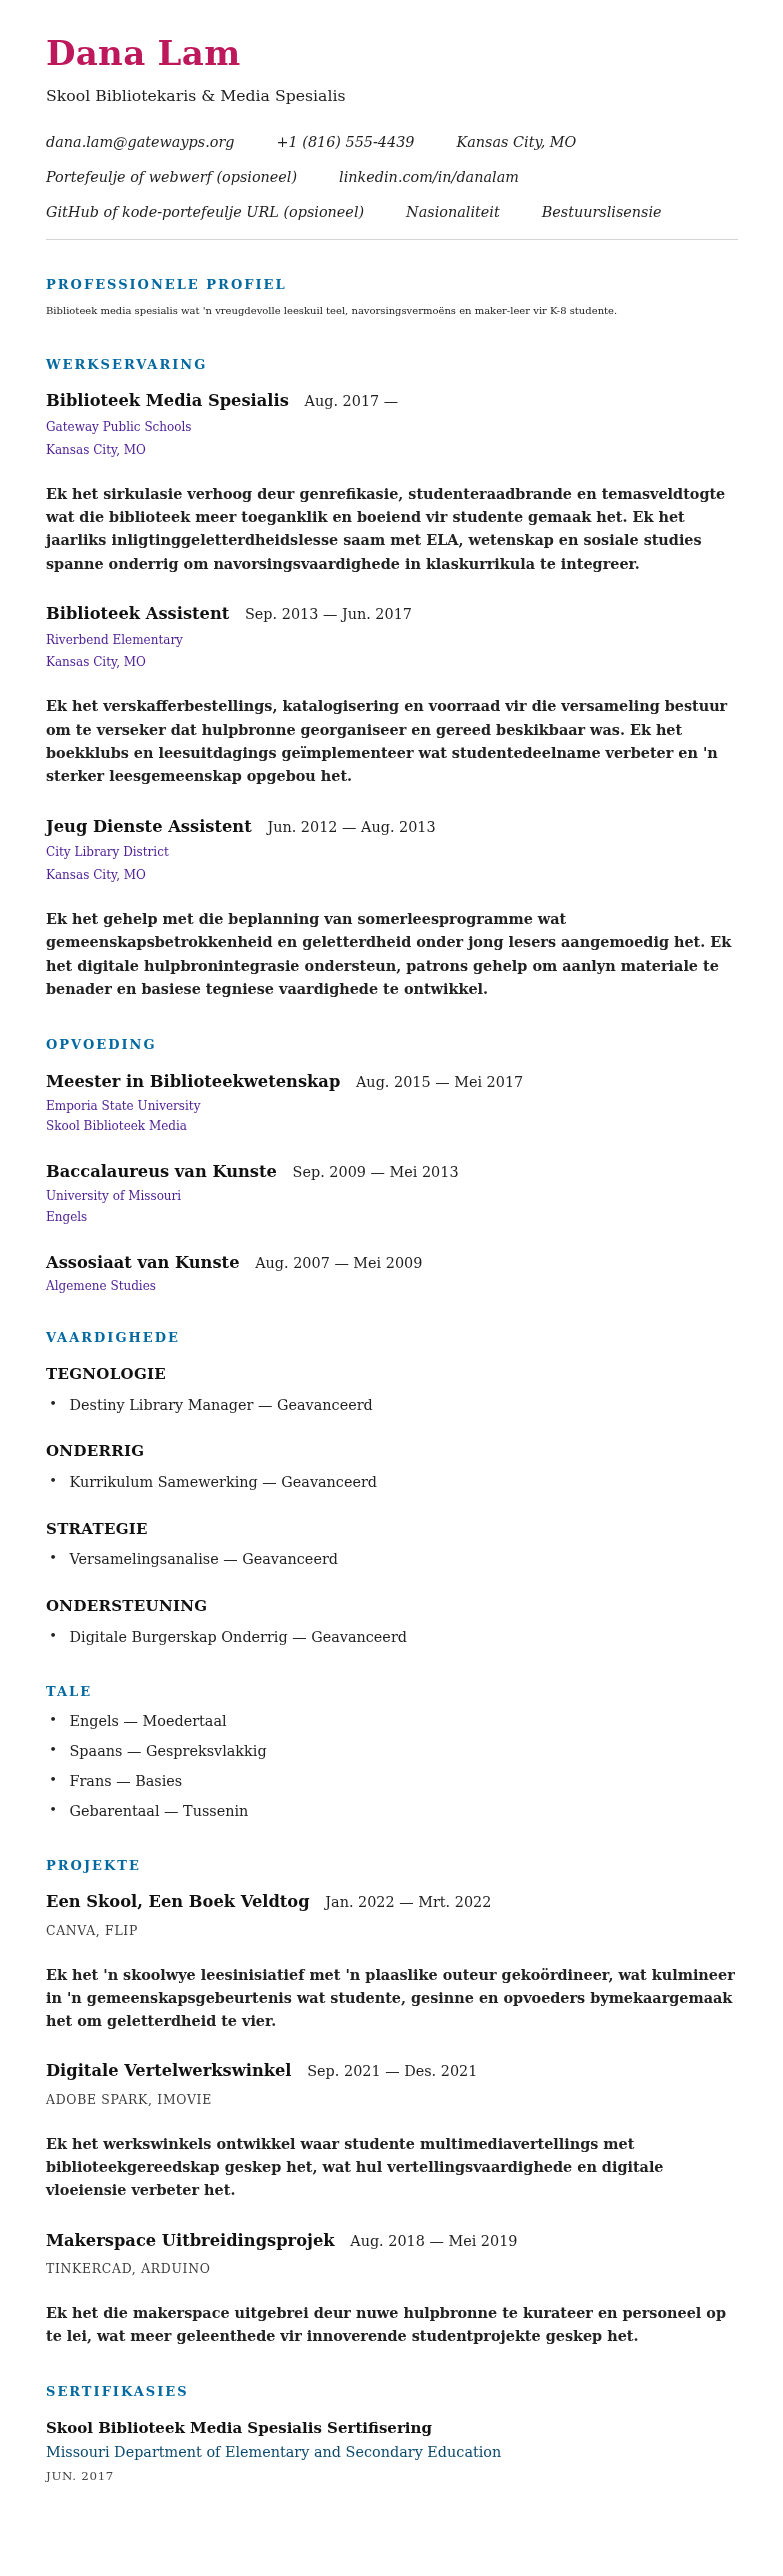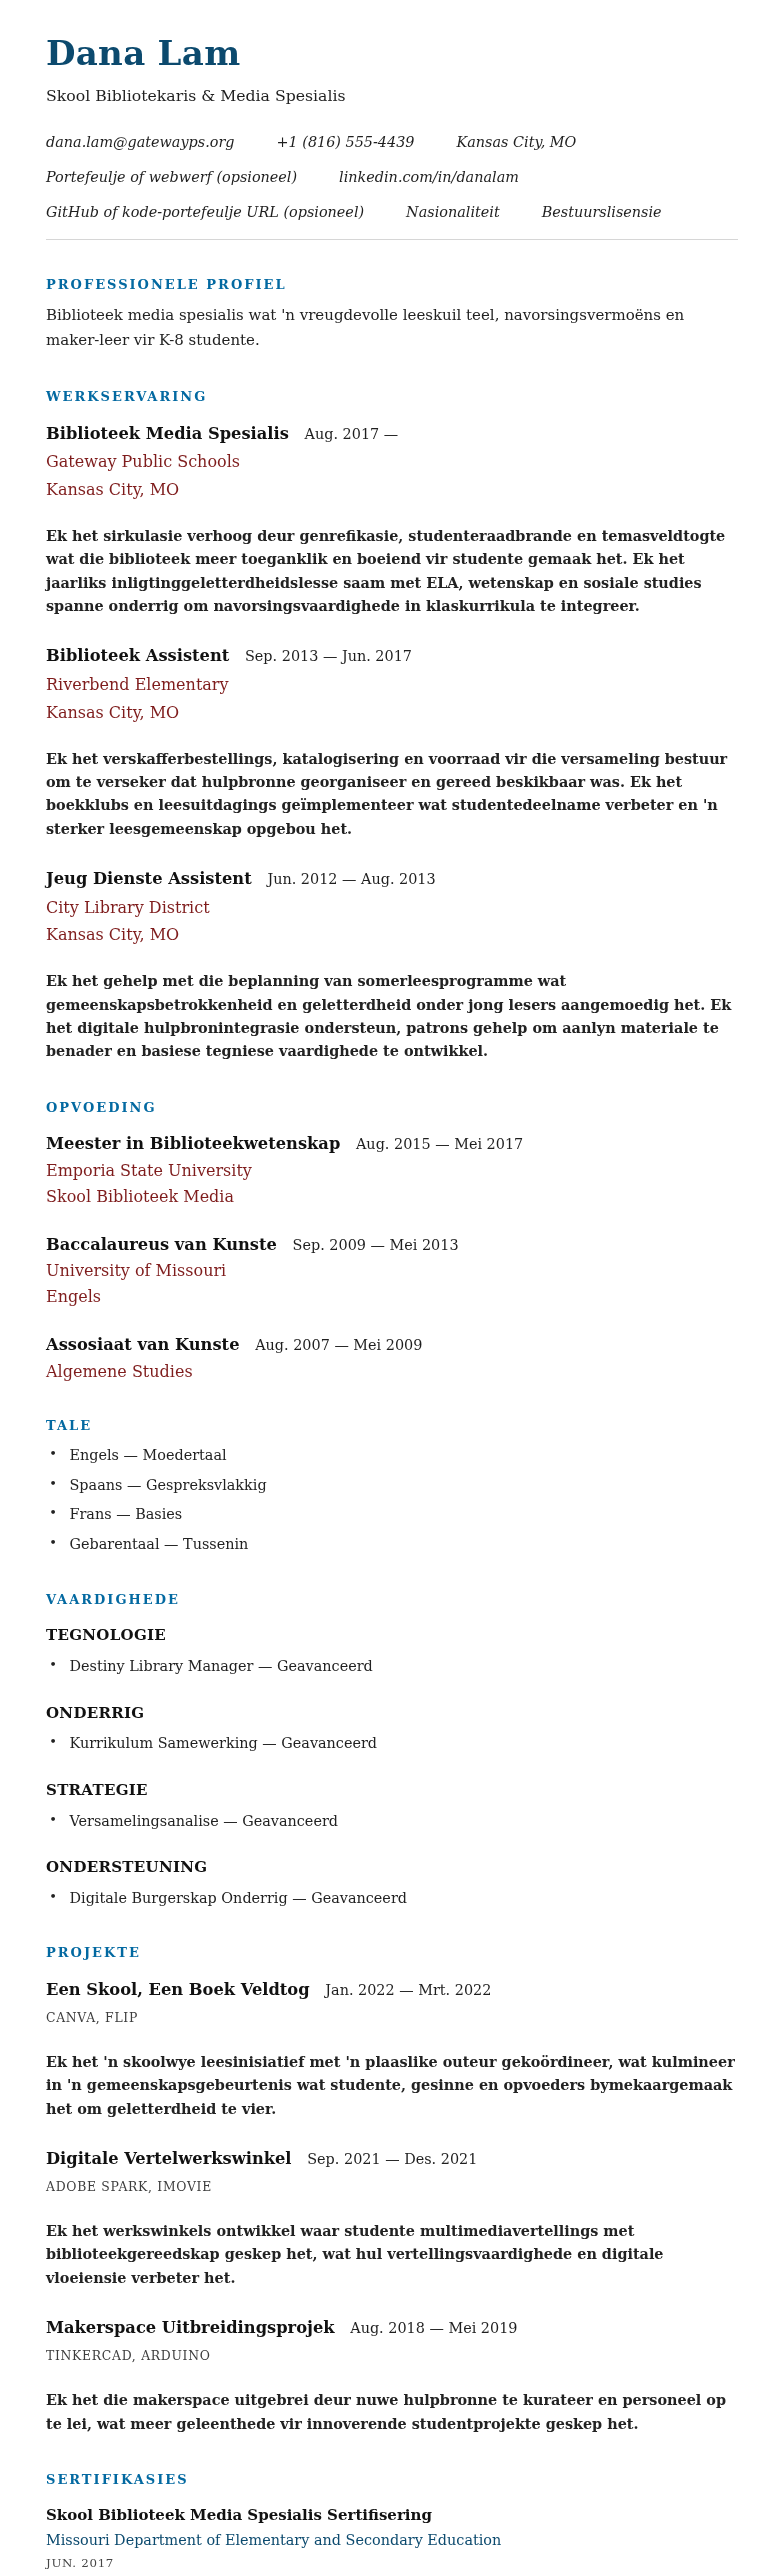--- a/index.html
+++ b/index.html
@@ -11,21 +11,21 @@
     background: #ffffff;
     font-family: "DejaVu Serif", "Liberation Serif", serif;
     color: #222222;
   }
 
   
   .name {
     font-size: 34px;
     line-height: 1.2;
     font-weight: 700;
-    color: #0c4a6e;
+    color: #be185d;
     margin: 0 0 11.8px 0;
     letter-spacing: 0.3px;
   }
   .subtitle {
     font-size: 15.7px;
     color: #1f1f1f;
     margin: 0 0 29px 0;
   }
   .contact-row {
     display: flex;
@@ -44,21 +44,21 @@
   
   .section { margin-top: 37px; }
   .section-heading {
     font-size: 13px;
     font-weight: 700;
     letter-spacing: 2px;
     color: #0369a1;
     margin: 0;
   }
   .profile-text {
-    font-size: 15px;
+    font-size: 10px;
     line-height: 1.62;
     margin: 11.8px 0 0 0;
     color: #222222;
   }
 
   
   .entry { margin-top: 29px; }
   .section-heading + .entry { margin-top: 19.6px; }
   .entry-head {
     display: flex;
@@ -72,21 +72,21 @@
     line-height: 1.25;
     color: #111111;
     margin: 0;
   }
   .entry-date {
     font-size: 14.4px;
     color: #1f1f1f;
     white-space: nowrap;
     margin-top: 2px;
   }
-  .entry-sub { font-size: 16px; margin-top: 8.5px; color: #7f1d1d; }
+  .entry-sub { font-size: 12px; margin-top: 8.5px; color: #4c1d95; }
   .edu .entry-sub { margin-top: 6.5px; }
   .entry-desc {
     font-size: 14.4px;
     line-height: 1.62;
     margin: 25px 0 0 0;
     color: #222222;
     font-weight: bold;
   }
   .entry-tools {
     font-size: 12.4px;
@@ -222,62 +222,62 @@
     <article class="entry edu">
       <div class="entry-head">
         <h3 class="entry-title">Assosiaat van Kunste</h3>
         <span class="entry-date">Aug. 2007 — Mei 2009</span>
       </div>
       <div class="entry-sub">Algemene Studies</div>
     </article>
   </section>
 
   <section class="section">
+    <h2 class="section-heading">VAARDIGHEDE</h2>
+
+    <div class="skill-group">
+      <h3 class="skill-group-heading">TEGNOLOGIE</h3>
+      <ul class="bullets">
+        <li>Destiny Library Manager — Geavanceerd</li>
+      </ul>
+    </div>
+
+    <div class="skill-group">
+      <h3 class="skill-group-heading">ONDERRIG</h3>
+      <ul class="bullets">
+        <li>Kurrikulum Samewerking — Geavanceerd</li>
+      </ul>
+    </div>
+
+    <div class="skill-group">
+      <h3 class="skill-group-heading">STRATEGIE</h3>
+      <ul class="bullets">
+        <li>Versamelingsanalise — Geavanceerd</li>
+      </ul>
+    </div>
+
+    <div class="skill-group">
+      <h3 class="skill-group-heading">ONDERSTEUNING</h3>
+      <ul class="bullets">
+        <li>Digitale Burgerskap Onderrig — Geavanceerd</li>
+      </ul>
+    </div>
+  </section>
+
+  <section class="section">
     <h2 class="section-heading">TALE</h2>
     <ul class="bullets">
       <li>Engels — Moedertaal</li>
       <li>Spaans — Gespreksvlakkig</li>
       <li>Frans — Basies</li>
       <li>Gebarentaal — Tussenin</li>
     </ul>
   </section>
 
   <section class="section">
-    <h2 class="section-heading">VAARDIGHEDE</h2>
-
-    <div class="skill-group">
-      <h3 class="skill-group-heading">TEGNOLOGIE</h3>
-      <ul class="bullets">
-        <li>Destiny Library Manager — Geavanceerd</li>
-      </ul>
-    </div>
-
-    <div class="skill-group">
-      <h3 class="skill-group-heading">ONDERRIG</h3>
-      <ul class="bullets">
-        <li>Kurrikulum Samewerking — Geavanceerd</li>
-      </ul>
-    </div>
-
-    <div class="skill-group">
-      <h3 class="skill-group-heading">STRATEGIE</h3>
-      <ul class="bullets">
-        <li>Versamelingsanalise — Geavanceerd</li>
-      </ul>
-    </div>
-
-    <div class="skill-group">
-      <h3 class="skill-group-heading">ONDERSTEUNING</h3>
-      <ul class="bullets">
-        <li>Digitale Burgerskap Onderrig — Geavanceerd</li>
-      </ul>
-    </div>
-  </section>
-
-  <section class="section">
     <h2 class="section-heading">PROJEKTE</h2>
 
     <article class="entry">
       <div class="entry-head">
         <h3 class="entry-title">Een Skool, Een Boek Veldtog</h3>
         <span class="entry-date">Jan. 2022 — Mrt. 2022</span>
       </div>
       <div class="entry-tools">CANVA, FLIP</div>
       <p class="entry-desc">Ek het 'n skoolwye leesinisiatief met 'n plaaslike outeur gekoördineer, wat kulmineer in 'n gemeenskapsgebeurtenis wat studente, gesinne en opvoeders bymekaargemaak het om geletterdheid te vier.</p>
     </article>

